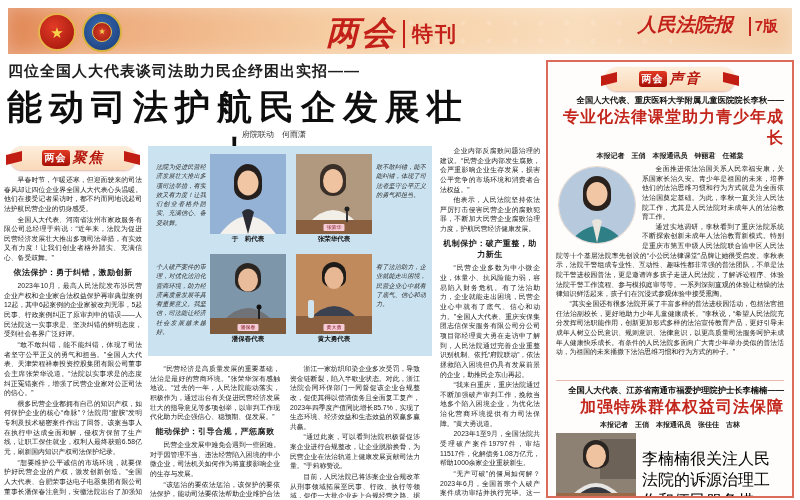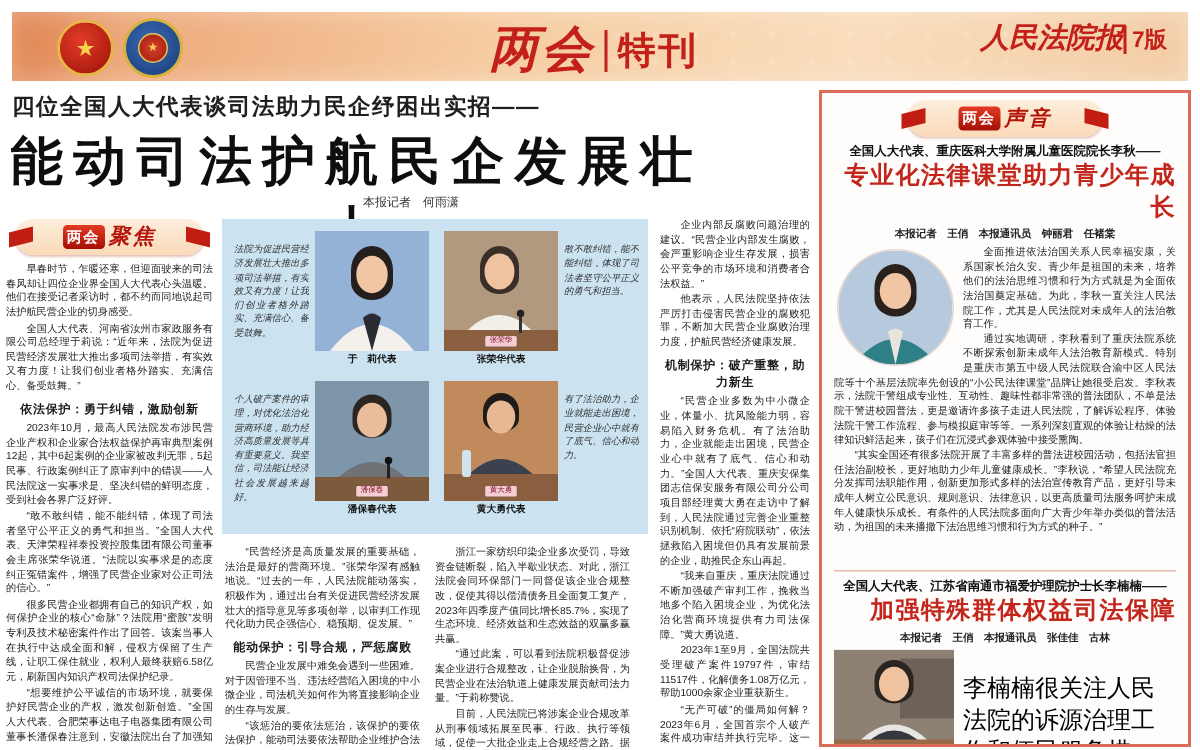--- a/index.html
+++ b/index.html
@@ -20,23 +20,23 @@
   .emblem.nat .star{color:#f7d24b;font-size:15px;line-height:1;}
   .emblem.cppcc{left:74px;top:4px;width:36px;height:36px;border:2px solid #d8b23e;
     background:radial-gradient(circle at 45% 40%,#3a6cb5,#173a75);}
   .emblem.cppcc .inner{width:18px;height:18px;border-radius:50%;border:1.5px solid #e8c34f;
     background:radial-gradient(circle,#d8402c,#9c1a0c);display:flex;align-items:center;justify-content:center;}
   .emblem.cppcc .star2{color:#f3cf4e;font-size:8px;line-height:1;}
   .banner-center{position:absolute;left:318px;top:3px;display:flex;align-items:center;gap:7px;}
   .lh-main{font-family:"Liberation Serif","DejaVu Serif",serif;font-weight:bold;font-style:italic;
     font-size:33px;color:#c3201a;letter-spacing:2px;}
   .lh-div{width:2px;height:28px;background:#c3201a;}
-  .lh-sub{font-size:25px;font-weight:bold;color:#c3201a;letter-spacing:2px;text-align:right;}
+  .lh-sub{font-size:21px;font-weight:bold;color:#c3201a;letter-spacing:2px;text-align:right;}
   .banner-right{position:absolute;right:14px;top:4px;text-align:right;}
-  .paper-line{display:flex;justify-content:flex-end;align-items:baseline;gap:0;}
+  .paper-line{display:flex;justify-content:flex-end;align-items:baseline;gap:16px;}
   .paper-name{font-family:"Liberation Serif","DejaVu Serif",serif;font-style:italic;font-weight:bold;
     font-size:19px;color:#c3201a;}
   .paper-page{font-size:15px;font-weight:bold;color:#c3201a;border-left:2px solid #c3201a;padding-left:4px;text-align:right;}
   .dateline{margin-top:2px;font-size:8px;font-weight:bold;color:#54220e;letter-spacing:.5px;}
 
   
   .kicker{position:absolute;left:8px;top:62px;font-size:15px;font-weight:bold;color:#1f1f1f;letter-spacing:1px;}
   .headline{position:absolute;left:0;top:84px;width:476px;text-align:center;
     font-family:"Liberation Serif","DejaVu Serif",serif;font-weight:900;font-size:35px;
     letter-spacing:7px;color:#0e0e0e;}
@@ -76,21 +76,21 @@
   .photo{position:relative;height:80px;overflow:hidden;background:#9ab;}
   .photo svg{display:block;width:100%;height:100%;}
   .cap{text-align:center;font-size:6.5px;font-weight:bold;color:#111;padding-top:1px;}
   .placard{position:absolute;bottom:3px;left:50%;transform:translateX(-50%);
     background:#f6ccd6;color:#7d1322;font-size:5px;line-height:1.4;padding:0 3px;border-radius:1px;white-space:nowrap;}
 
   
   .vbox{position:absolute;left:546px;top:60px;width:248px;height:438px;border:2px solid #dd6b5a;
     background:#fffdfb;box-sizing:border-box;padding:5px 8px;overflow:hidden;}
   .vbox .ribbon{width:130px;margin:0 auto 4px auto;}
-  .a-kicker{text-align:center;font-size:8.3px;font-weight:bold;color:#111;margin:3px 0 1px 0;}
+  .a-kicker{text-align:right;font-size:8.3px;font-weight:bold;color:#111;margin:3px 0 1px 0;}
   .a-head{text-align:right;font-size:16px;font-weight:900;color:#c3261c;letter-spacing:1px;
     font-family:"Liberation Serif","DejaVu Serif",serif;margin:1px 0 2px 0;}
   .a-byline{text-align:center;font-size:7px;color:#222;margin-bottom:3px;font-weight:bold;}
   .a-body{overflow:hidden;}
   .a-body p{margin:0;text-indent:2em;font-size:6.8px;line-height:1.42;text-align:justify;color:#1c1c1c;}
   .a1-body{height:212px;}
   .circle-photo{width:76px;height:76px;border-radius:50%;overflow:hidden;float:left;margin:2px 6px 2px 2px;
     border:1px solid #e6d6cc;}
   .circle-photo svg{display:block;width:100%;height:100%;}
   .rule{height:1px;background:#e7b9ae;margin:4px 0;}
@@ -121,21 +121,21 @@
     <div class="banner-right">
       <div class="paper-line">
         <span class="paper-name">人民法院报</span>
         <span class="paper-page">7版</span>
       </div>
     </div>
   </div>
 
   <div class="kicker">四位全国人大代表谈司法助力民企纾困出实招——</div>
   <div class="headline">能动司法护航民企发展壮大</div>
-  <div class="lead-byline">本报记者　何雨潇</div>
+  <div class="lead-byline">府院联动　何雨潇</div>
 
   <div class="ncol col1">
     <div class="ribbon">
       <span class="rb-prefix">两会</span>
       <span class="rb-word">聚焦</span>
     </div>
     <div class="col1-text">
       <p>早春时节，乍暖还寒，但迎面驶来的司法春风却让四位企业界全国人大代表心头温暖。他们在接受记者采访时，都不约而同地说起司法护航民营企业的切身感受。</p>
       <p>全国人大代表、河南省汝州市家政服务有限公司总经理于莉说：“近年来，法院为促进民营经济发展壮大推出多项司法举措，有实效又有力度！让我们创业者格外踏实、充满信心、备受鼓舞。”</p>
       <p class="sect">依法保护：勇于纠错，激励创新</p>

